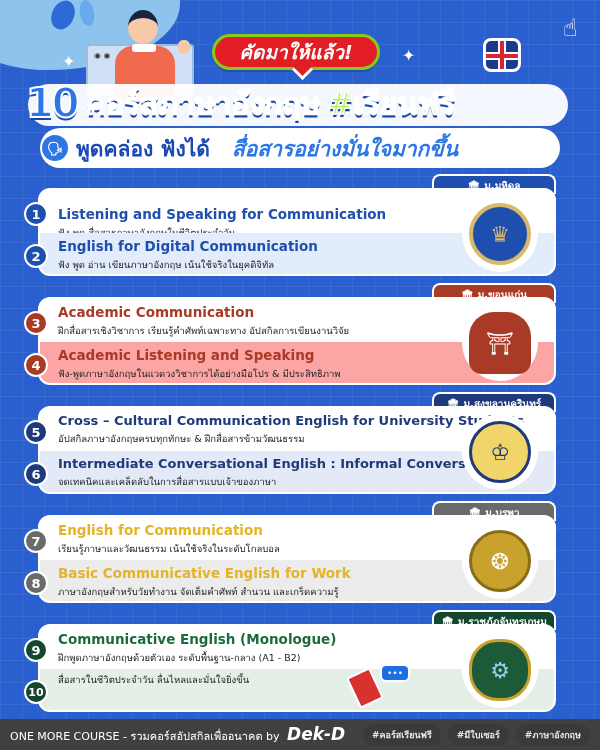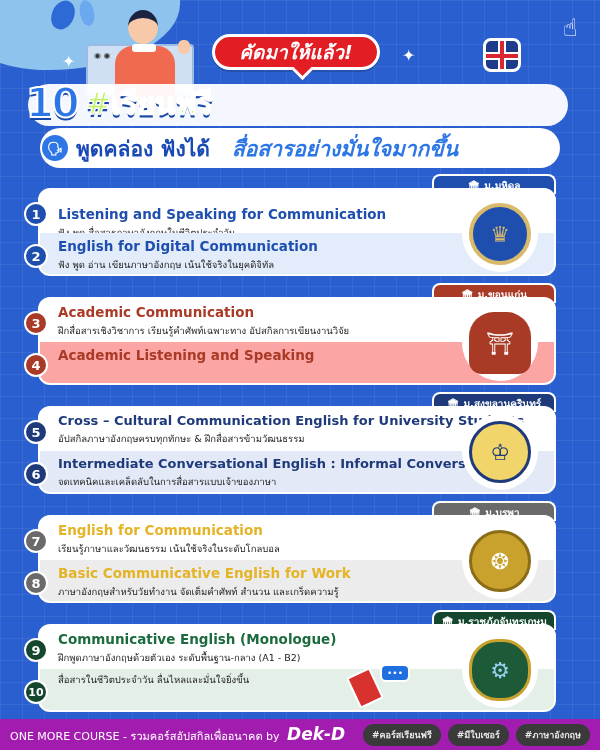--- a/index.html
+++ b/index.html
@@ -17,21 +17,21 @@
   .leaf2 { position:absolute; left:80px; top:0; width:14px; height:26px; background:#6aa8f0; border-radius: 50%; transform: rotate(-10deg); }
   .sparkle { position:absolute; color:#fff; font-size:16px; line-height:1; }
   
   .screen { position:absolute; left:86px; top:44px; width:108px; height:52px; background:#cfe0f4; border:2px solid #9bbbe3; border-radius:4px; }
   .screen .dots { position:absolute; left:6px; top:5px; font-size:8px; color:#333; }
   .person-body { position:absolute; left:115px; top:46px; width:60px; height:60px; background:#f06a4f; border-radius:18px 18px 4px 4px; }
   .person-head { position:absolute; left:128px; top:10px; width:30px; height:34px; background:#f7c9a8; border-radius:50%; border-top:8px solid #1a2440; }
   .collar { position:absolute; left:132px; top:44px; width:24px; height:8px; background:#fff; border-radius:3px; }
   .hand { position:absolute; left:178px; top:40px; width:12px; height:14px; background:#f7c9a8; border-radius:40%; }
   
-  .tag-bubble { position:absolute; left:212px; top:34px; width:168px; height:36px; background:#e21d24; border:3px solid #ffffff; border-radius:20px; display:flex; align-items:center; justify-content:center; color:#fff; font-style:italic; font-weight:bold; font-size:19px; box-shadow: 0 2px 0 rgba(0,0,0,0.15);}
+  .tag-bubble { position:absolute; left:212px; top:34px; width:168px; height:36px; background:#e21d24; border:3px solid #84cc16; border-radius:20px; display:flex; align-items:center; justify-content:center; color:#fff; font-style:italic; font-weight:bold; font-size:19px; box-shadow: 0 2px 0 rgba(0,0,0,0.15);}
   .tag-bubble:after { content:""; position:absolute; left:80px; bottom:-10px; width:12px; height:12px; background:#e21d24; border-right:3px solid #fff; border-bottom:3px solid #fff; transform:rotate(45deg); }
   .flag { position:absolute; left:483px; top:38px; width:38px; height:34px; border-radius:8px; background:#1e3a8a; border:3px solid #fff; overflow:hidden; }
   .flag .h { position:absolute; left:0; right:0; top:11px; height:8px; background:#fff; }
   .flag .v { position:absolute; top:0; bottom:0; left:12px; width:8px; background:#fff; }
   .flag .hr { position:absolute; left:0; right:0; top:13px; height:4px; background:#d72631; }
   .flag .vr { position:absolute; top:0; bottom:0; left:14px; width:4px; background:#d72631; }
   .hand-icon { position:absolute; left:563px; top:14px; color:#fff; font-size:24px; }
   
   .title1 { position:absolute; left:26px; top:80px; width:560px; height:46px; display:flex; align-items:center; gap:8px; font-weight:bold; }
   .title1 .num { font-size:40px; color:#2d76e6; -webkit-text-stroke: 2px #fff; text-shadow: 0 3px 0 #1848a8; letter-spacing:-2px; }
@@ -49,21 +49,21 @@
   .card { position:absolute; left:0; top:14px; width:518px; height:88px; background:#fff; border-radius:12px; overflow:hidden; border:2px solid #fff; }
   .card .row { position:absolute; left:0; width:100%; height:43px; padding-left:18px; }
   .card .row.r1 { top:0; background:#fff; }
   .card .row.r2 { top:43px; }
   .row .t { font-weight:bold; font-size:13.5px; margin-top:5px; white-space:nowrap; }
   .row .d { font-size:9.5px; color:#222; margin-top:3px; white-space:nowrap; }
   .badge { position:absolute; left:-14px; width:24px; height:24px; border-radius:50%; border:2.5px solid #fff; color:#fff; font-weight:bold; font-size:13px; display:flex; align-items:center; justify-content:center; z-index:3; }
   .logo { position:absolute; right:18px; top:22px; width:76px; height:76px; border-radius:50%; background:#fff; display:flex; align-items:center; justify-content:center; z-index:2; }
   .logo .inner { width:62px; height:62px; border-radius:50%; display:flex; align-items:center; justify-content:center; font-size:22px; }
   
-  .footer { position:absolute; left:0; top:719px; width:600px; height:31px; background:#a21caf; display:flex; align-items:center; padding:0 10px; }
+  .footer { position:absolute; left:0; top:719px; width:600px; height:31px; background:#404040; display:flex; align-items:center; padding:0 10px; }
   .footer .brand { color:#fff; font-size:11px; flex:1; white-space:nowrap; }
   .footer .brand b { font-style:italic; font-size:17px; font-weight:900; margin-left:4px; }
   .pill { background:#3a3a3a; color:#e8e8e8; font-size:9px; font-weight:bold; padding:4px 9px; border-radius:11px; margin-left:7px; white-space:nowrap; }
   .book { position:absolute; left:352px; top:671px; width:26px; height:34px; background:#d8322e; border-radius:3px; transform:rotate(-25deg); border:2px solid #fff; z-index:4;}
   .chat { position:absolute; left:380px; top:664px; width:30px; height:18px; background:#1f6fe0; border-radius:6px; border:2px solid #fff; color:#fff; font-size:9px; display:flex; align-items:center; justify-content:center; z-index:4;}
 </style>
 </head>
 <body>
 
 <div class="bg"></div>
@@ -87,20 +87,21 @@
   <div class="h"></div>
     <div class="v"></div>
     <div class="hr"></div>
     <div class="vr"></div>
 </div>
 <div class="hand-icon">☝</div>
 
 <div class="title-bg"></div>
 <div class="title1">
   <span class="num">10</span>
+  <span class="main">คอร์สภาษาอังกฤษ</span>
   <span class="hash">#เรียนฟรี</span>
 </div>
 
 <div class="title2-bg"></div>
 <div class="title2">
   <span class="speak-icon">🗣</span>
   <span class="part1">พูดคล่อง ฟังได้</span>
   <span class="part2">สื่อสารอย่างมั่นใจมากขึ้น</span>
 </div>
 
@@ -131,20 +132,21 @@
     <span>🏛</span>
     <span>ม.ขอนแก่น</span>
   </div>
   <div class="card">
     <div class="row r1">
       <div class="t" style="color:#a93a26;">Academic Communication</div>
       <div class="d">ฝึกสื่อสารเชิงวิชาการ เรียนรู้คำศัพท์เฉพาะทาง อัปสกิลการเขียนงานวิจัย</div>
     </div>
     <div class="row r2" style="background:#fca5a5;">
       <div class="t" style="color:#a93a26;">Academic Listening and Speaking</div>
+      <div class="d">ฟัง-พูดภาษาอังกฤษในแวดวงวิชาการได้อย่างมือโปร &amp; มีประสิทธิภาพ</div>
     </div>
   </div>
   <div class="badge" style="top:28px;background:#a93a26;">3</div>
   <div class="badge" style="top:70px;background:#a93a26;">4</div>
   <div class="logo">
       <div class="inner" style="background:#a93a26;border-radius:40% 40% 20% 20%;color:#fff;">⛩</div>
     </div>
 </div>
 
 <div class="group" style="top:392px;height:104px;">

